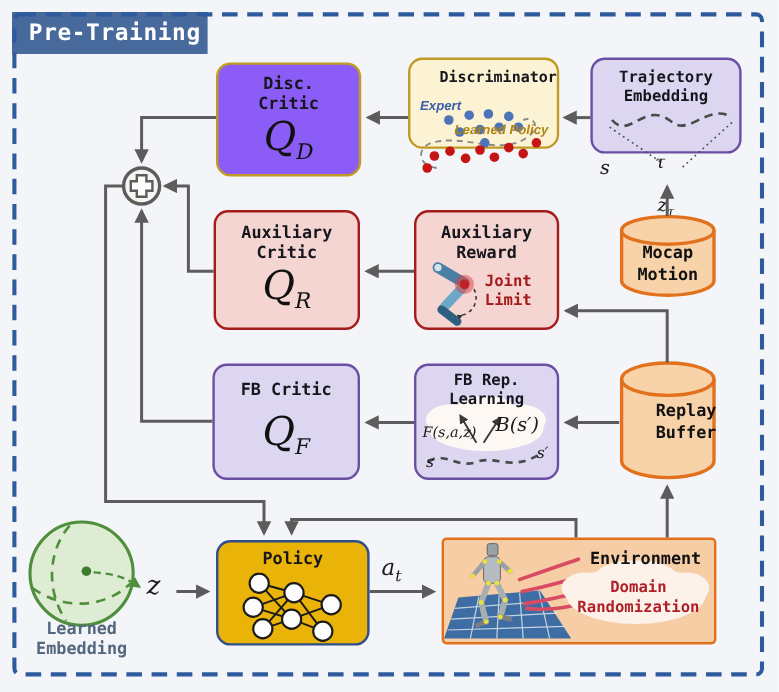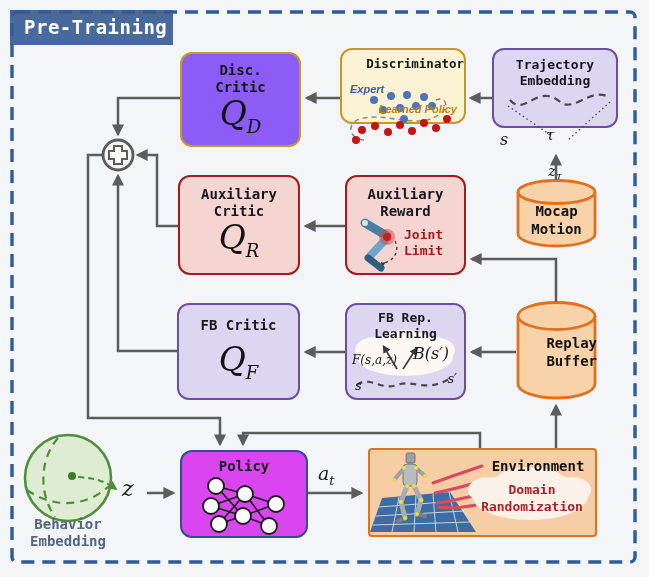--- a/index.html
+++ b/index.html
@@ -16,21 +16,21 @@
   .qsym{font-family:"DejaVu Serif",serif;font-style:italic;font-size:33px;color:#111;line-height:36px;}
   .qsym sub{font-size:18px;}
   .math{font-family:"DejaVu Serif",serif;font-style:italic;color:#1a1a1a;}
   #disc-critic{left:180px;top:52px;width:121px;height:95px;background:#8b5cf6;border-color:#c19b25;padding-top:8px;}
   #discriminator{left:340px;top:48px;width:126px;height:76px;background:#fcf3d4;border-color:#c19b25;padding-top:6px;text-align:right;}
   #traj-emb{left:492px;top:48px;width:126px;height:80px;background:#dcd6f1;border-color:#6b4fa3;padding-top:7px;}
   #aux-critic{left:178px;top:175px;width:122px;height:100px;background:#f4d5d2;border-color:#a31b1b;padding-top:9px;}
   #aux-reward{left:345px;top:175px;width:121px;height:100px;background:#f4d5d2;border-color:#a31b1b;padding-top:9px;}
   #fb-critic{left:177px;top:303px;width:123px;height:97px;background:#dcd6f1;border-color:#6b4fa3;padding-top:12px;}
   #fb-rep{left:345px;top:303px;width:121px;height:97px;background:#dcd6f1;border-color:#6b4fa3;padding-top:5px;}
-  #policy{left:180px;top:450px;width:128px;height:88px;background:#d946ef;border-color:#2f4e8c;padding-top:6px;}
+  #policy{left:180px;top:450px;width:128px;height:88px;background:#eab308;border-color:#2f4e8c;padding-top:6px;}
   #env{left:368px;top:448px;width:229px;height:89px;background:#f7cda6;border-color:#e2711d;border-radius:4px;}
   
   .cyl{z-index:3;text-align:center;}
   .cyl .lbl{position:absolute;left:0;width:100%;font-weight:bold;font-size:14px;color:#111;line-height:18px;}
   #mocap{left:516px;top:178px;width:81px;height:72px;}
   #replay{left:516px;top:300px;width:81px;height:102px;}
   
   .italic-lab{font-family:"Liberation Sans",sans-serif;font-style:italic;font-weight:bold;font-size:11px;z-index:4;}
   #expert-lab{color:#3a5fa8;left:8px;top:33px;}
   #learned-lab{color:#b08515;right:7px;bottom:7px;}
@@ -200,21 +200,21 @@
     </div>
   </div>
 
   <svg class="abs" style="left:22px;top:432px;z-index:3;" width="92" height="92" viewBox="0 0 92 92">
     <circle cx="46" cy="46" r="43" fill="#deecd4" stroke="#4f8f3b" stroke-width="2.6"></circle>
     <path d="M36,6 C17,28 17,62 33,85" fill="none" stroke="#4f8f3b" stroke-width="2.2" stroke-dasharray="8 6"></path>
     <path d="M5,58 C30,76 64,76 87,54" fill="none" stroke="#4f8f3b" stroke-width="2.2" stroke-dasharray="8 6"></path>
     <circle cx="50" cy="44" r="4" fill="#3e7a2e"></circle>
   </svg>
   <div class="abs" id="behavior-lab">
-    <span>Behavior</span><br>
+    <span>Learned</span><br>
     <span>Embedding</span>
   </div>
   <span class="abs math" id="z-sym">z</span>
 
   <div class="abs node" id="policy">
     <div class="ttl">Policy</div>
     <svg class="inner-svg" style="left:18px;top:25px;" width="92" height="58" viewBox="0 0 92 58">
       <g stroke="#1a1a1a" stroke-width="1.6">
         <line x1="16" y1="9" x2="45" y2="17"></line>
           <line x1="16" y1="9" x2="43" y2="39"></line>

